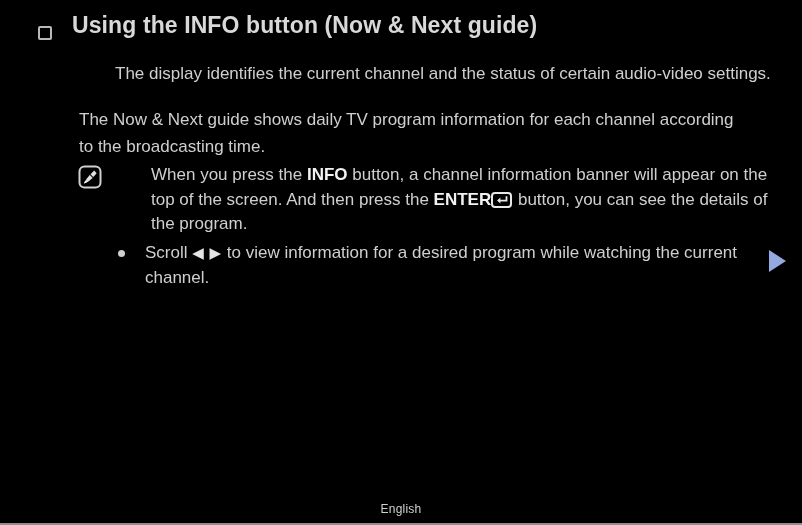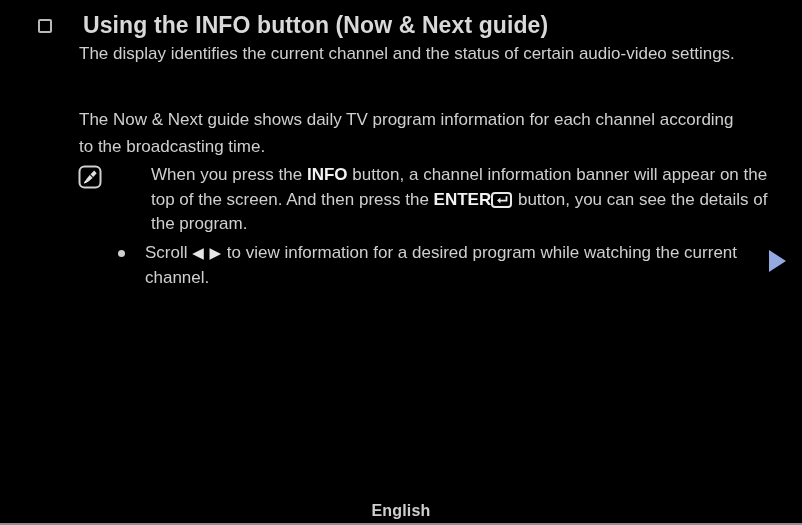--- a/index.html
+++ b/index.html
@@ -34,22 +34,21 @@
     height: 2px;
     background: #8e8e8e;
   }
 
   
   #title-row {
     position: absolute;
     left: 38px;
     top: 10px;
     display: flex;
-    align-items: flex-start;
-    gap: 11px;
+    align-items: flex-end;
   }
   .square-bullet {
     width: 14px;
     height: 14px;
     border: 2px solid #b9b9b9;
     border-radius: 2px;
     box-sizing: border-box;
     margin-top: 9px;
     margin-right: 20px;
     flex: 0 0 auto;
@@ -65,21 +64,21 @@
 
   
   .body-para {
     position: absolute;
     left: 79px;
     width: 665px;
     font-size: 17px;
     line-height: 27px;
     color: #cfcfcf;
   }
-  #para-1 { top: 40px; }
+  #para-1 { top: 60px; margin-left: 36px; }
   #para-2 { top: 106px; }
 
   
   #note-block {
     position: absolute;
     left: 78px;
     top: 163px;
     width: 690px;
     display: flex;
     align-items: flex-start;
@@ -157,22 +156,22 @@
     cursor: pointer;
   }
 
   
   #footer-language {
     position: absolute;
     left: 0;
     top: 502px;
     width: 802px;
     text-align: center;
-    font-size: 16px;
-    font-weight: bold;
+    font-size: 12px;
+    font-weight: normal;
     color: #cfcfcf;
     letter-spacing: 0.2px;
   }
 </style>
 </head>
 <body>
 
 <div id="screen">
 
   <div id="title-row">

